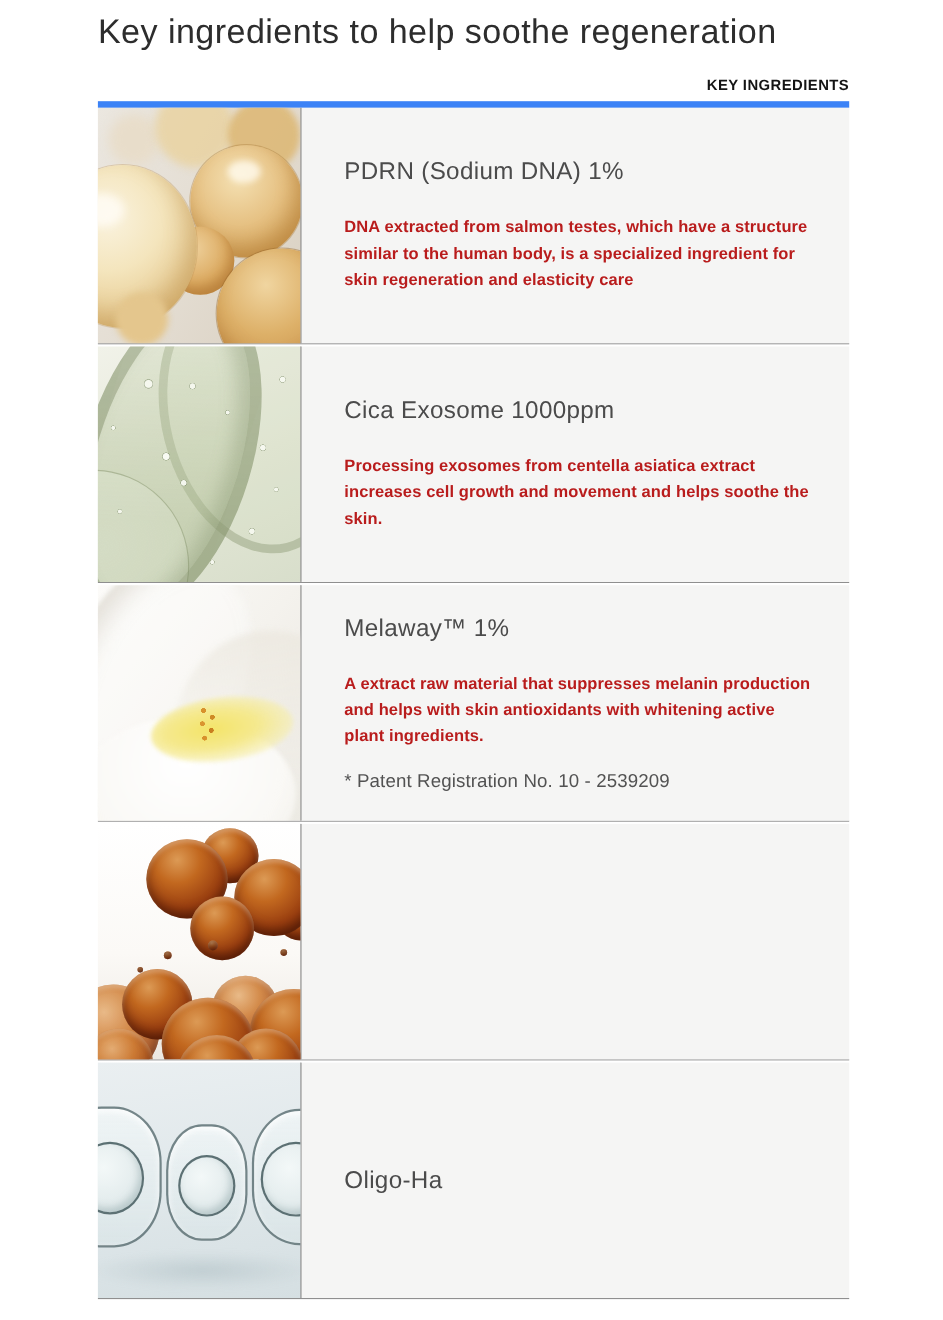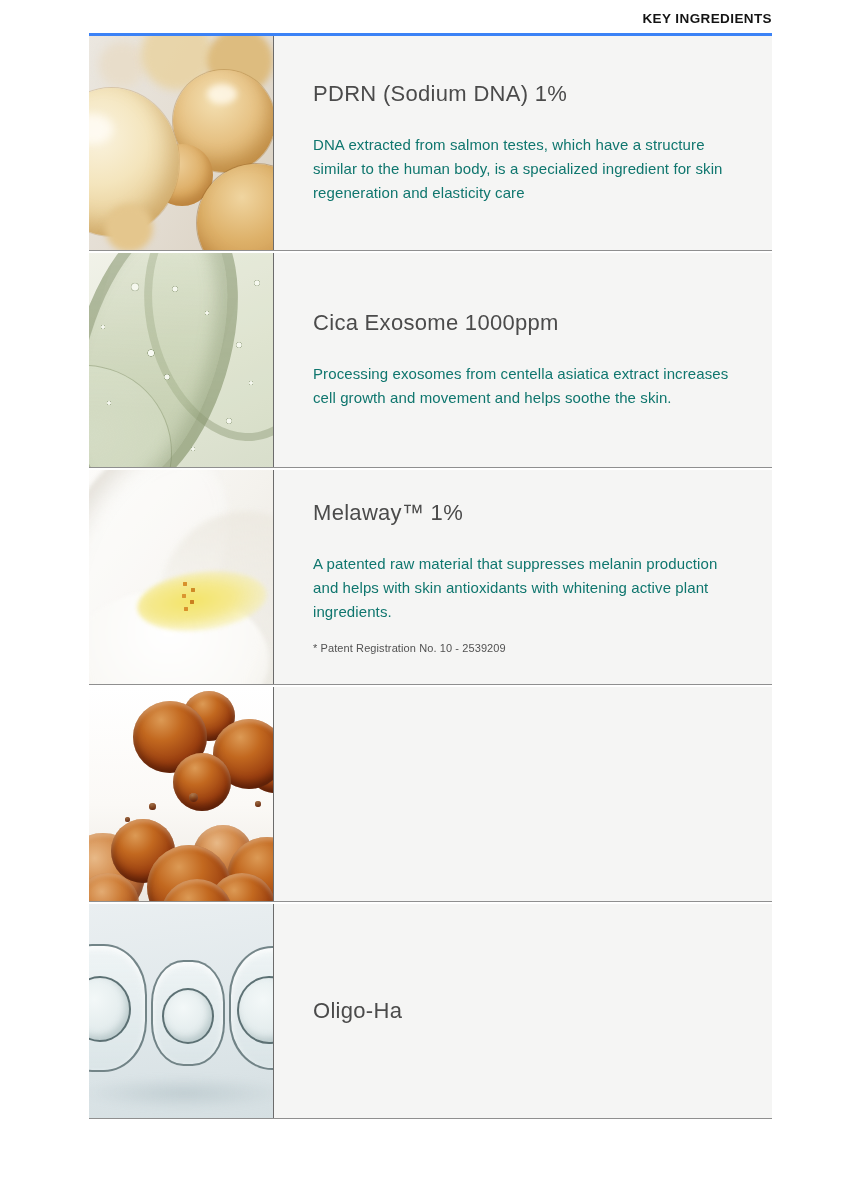--- a/index.html
+++ b/index.html
@@ -10,27 +10,27 @@
     -webkit-font-smoothing:antialiased;
   }
   .page { width:683px; margin-left:89px; }
 
   h1.page-title {
     margin:0; padding-top:10px;
     font-size:31px; font-weight:300; line-height:38px;
     letter-spacing:0.4px; color:#2d2d2d;
   }
   .section-label {
-    margin-top:11px; margin-bottom:7px;
+    margin-top:22px; margin-bottom:7px;
     text-align:right;
     font-size:13.5px; font-weight:700; letter-spacing:0.4px;
     color:#141414;
   }
 
-  .ingredient-list { border-top:3px solid #3b82f6; }
+  .ingredient-list { border-top:6px solid #3b82f6; }
   .row {
     display:flex; height:215px;
     border-bottom:1px solid #8f8f8f;
     margin-bottom:2px;
   }
   .row:last-child { margin-bottom:0; }
 
   .thumb { position:relative; width:184px; flex:none; overflow:hidden; }
   .thumb div { position:absolute; }
 
@@ -40,24 +40,25 @@
     display:flex; flex-direction:column; justify-content:center;
     padding-left:39px; padding-right:28px;
   }
   .info h2 {
     margin:0; font-size:22px; font-weight:400;
     letter-spacing:0.3px; color:#4b4b4b;
   }
   .info p.desc {
     margin:26px 0 0 0; max-width:432px;
     font-size:15px; line-height:24px; letter-spacing:0.1px;
-    color:#0f766e;
+    color:#b91c1c;
+    font-weight:bold;
   }
   .info p.note {
-    margin:18px 0 0 0; font-size:11px; letter-spacing:0.1px; color:#525252;
+    margin:18px 0 0 0; font-size:17px; letter-spacing:0.1px; color:#525252;
   }
   .info p.note:empty { display:none; }
 
   
   .scene-pdrn { background:linear-gradient(120deg,#ebe7e0 0%,#e3dcd1 55%,#d9d0c1 100%); }
   .scene-pdrn .bub { border-radius:50%; }
   .pd1 { left:-45px; top:52px; width:135px; height:148px;
     background:radial-gradient(circle at 40% 32%, #faf3df 0%, #f4e5bd 38%, #e7cb92 72%, #d4ad67 100%);
     box-shadow:inset -8px -12px 20px rgba(175,125,55,.38), 0 0 0 1px rgba(185,145,85,.35); }
   .pd2 { left:52px; top:-18px; width:72px; height:72px; background:#e9d3a2; filter:blur(4px); opacity:.85; }
@@ -174,20 +175,21 @@
   .ol-r3 { left:148px; top:72px; width:64px; height:68px; }
   .ol-sh { left:-10px; top:172px; width:210px; height:34px; border-radius:50%;
     background:radial-gradient(ellipse at 50% 50%, rgba(150,170,176,.35) 0%, transparent 70%);
     filter:blur(3px); }
 </style>
 </head>
 <body>
 
 <div class="page">
 
+  <h1 class="page-title">Key ingredients to help soothe regeneration</h1>
 
   <div class="section-label">KEY INGREDIENTS</div>
 
   <div class="ingredient-list">
 
     <div class="row">
       <div class="thumb scene-pdrn">
         <div class="bub pd8"></div>
         <div class="bub pd2"></div>
         <div class="bub pd3"></div>
@@ -223,21 +225,21 @@
     <div class="row">
       <div class="thumb scene-orchid">
         <div class="or-shade1"></div>
         <div class="or-shade2"></div>
         <div class="or-petal"></div>
         <div class="or-lip"></div>
         <div class="or-col"></div>
       </div>
       <div class="info">
         <h2>Melaway™ 1%</h2>
-        <p class="desc">A patented raw material that suppresses melanin production and helps with skin antioxidants with whitening active plant ingredients.</p>
+        <p class="desc">A extract raw material that suppresses melanin production and helps with skin antioxidants with whitening active plant ingredients.</p>
         <p class="note">* Patent Registration No. 10 - 2539209</p>
       </div>
     </div>
 
     <div class="row">
       <div class="thumb scene-asta">
         <div class="bead lite ap1"></div>
         <div class="bead lite ap4"></div>
         <div class="bead ap2"></div>
         <div class="bead ap5"></div>

